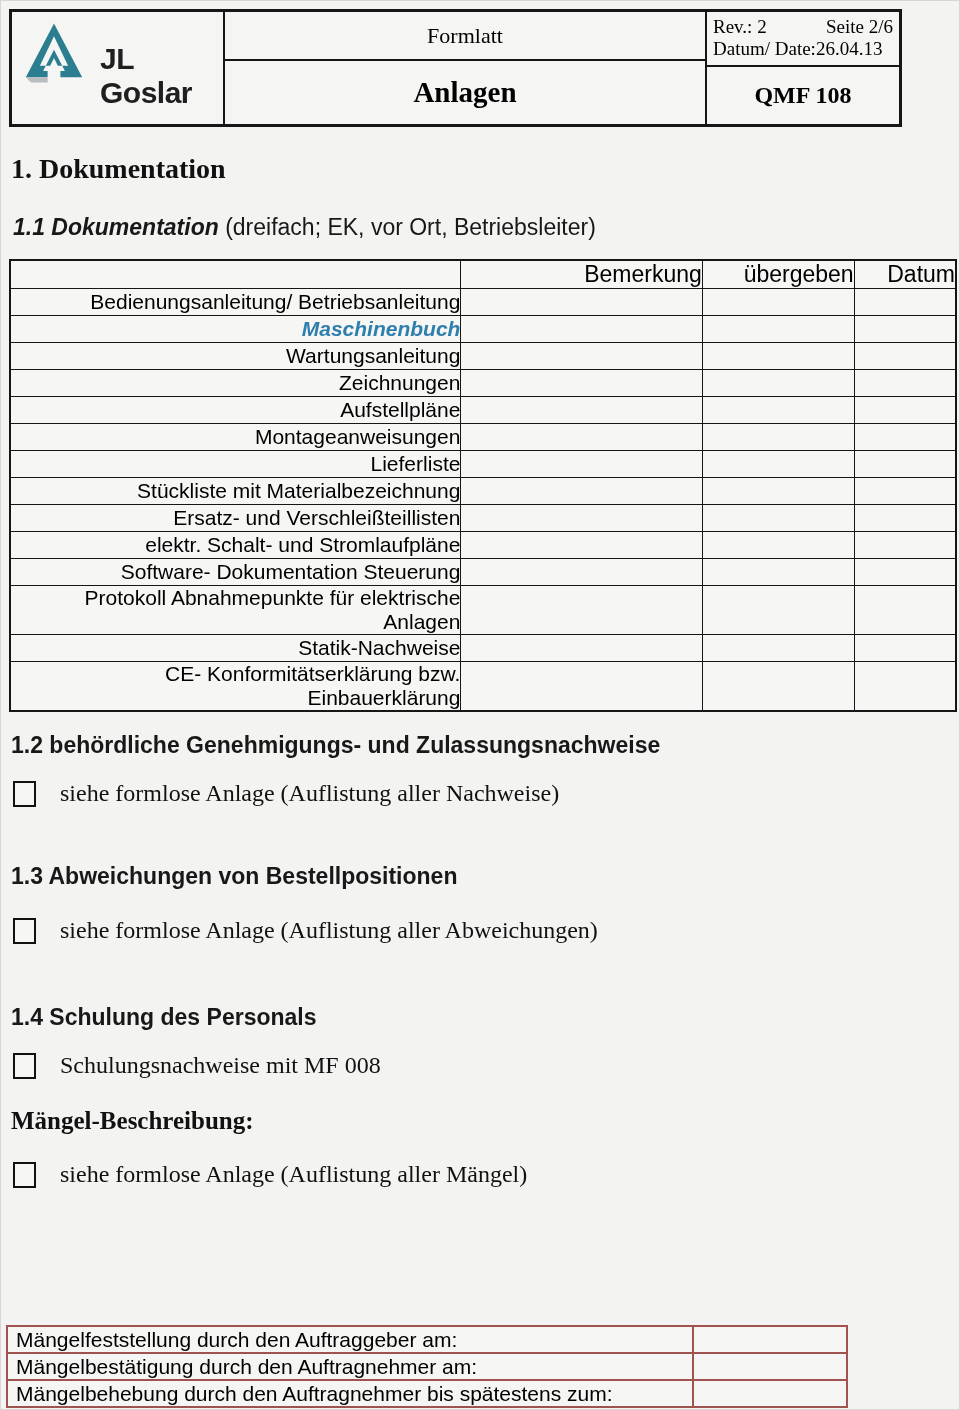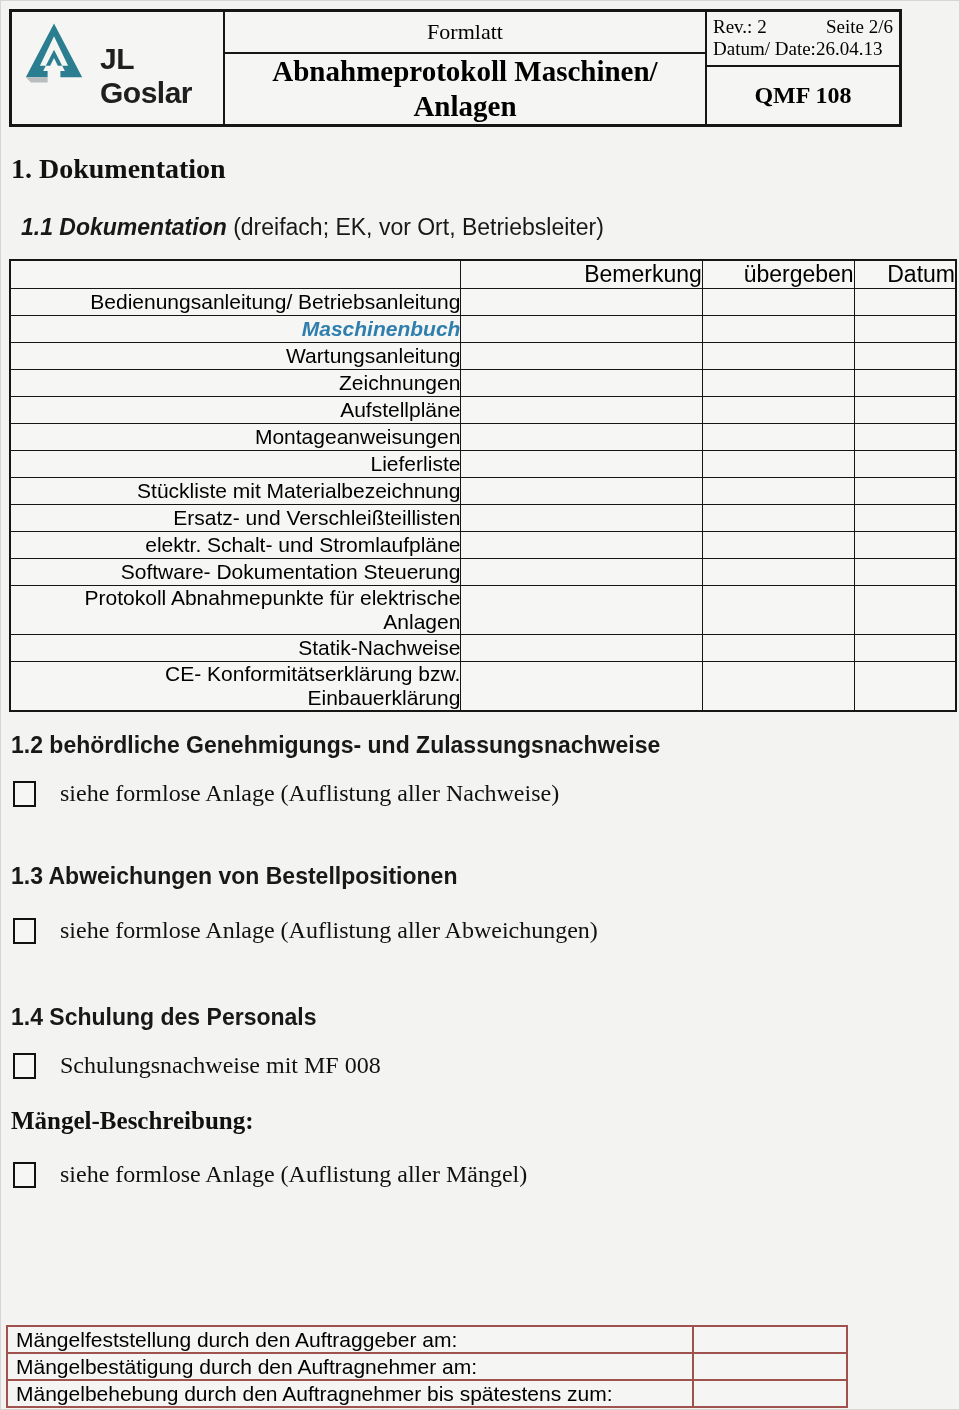--- a/index.html
+++ b/index.html
@@ -60,21 +60,21 @@
   }
 
   
   .h-main {
     position: absolute; left: 10px;
     font-family: "Liberation Serif", serif; font-weight: bold; font-size: 28px;
     color: #111;
   }
   .h-sub {
     position: absolute; left: 12px;
-    font-size: 23px; color: #181818; margin-left: 8px;
+    font-size: 23px; color: #181818;
   }
   .h-sub .num-title { font-weight: bold; font-style: italic; }
   .h-sub .note { font-style: normal; font-weight: normal; }
   .h-section {
     position: absolute; left: 10px;
     font-size: 23px; font-weight: bold; color: #181818;
   }
   .h-serif-bold {
     position: absolute; left: 10px;
     font-family: "Liberation Serif", serif; font-weight: bold; font-size: 25px; color: #111;
@@ -141,21 +141,20 @@
       <svg class="logo-mark" viewBox="0 0 100 100" xmlns="http://www.w3.org/2000/svg">
         <path fill="#2a7e90" fill-rule="evenodd" d="M50 4 L94 88 L60 88 L60 78 L67 78 L50 45 L33 78 L40 78 L40 88 L6 88 Z
              M50 24 L72 70 L56 70 L50 58 L44 70 L28 70 Z"></path>
         <path fill="#b9bdbd" d="M6 88 L40 88 L40 96 L14 96 Z"></path>
       </svg>
       <span class="logo-text">JL Goslar</span>
     </div>
     <div class="title-cell">
       <div class="form-type">Formlatt</div>
       <div class="doc-title">
-        <span>Abnahmeprotokoll Maschinen/</span>
         <span>Anlagen</span>
       </div>
     </div>
     <div class="info-cell">
       <div class="rev-block">
         <div class="rev-row">
           <span>Rev.: 2</span>
           <span>Seite 2/6</span>
         </div>
         <div>Datum/ Date:26.04.13</div>

